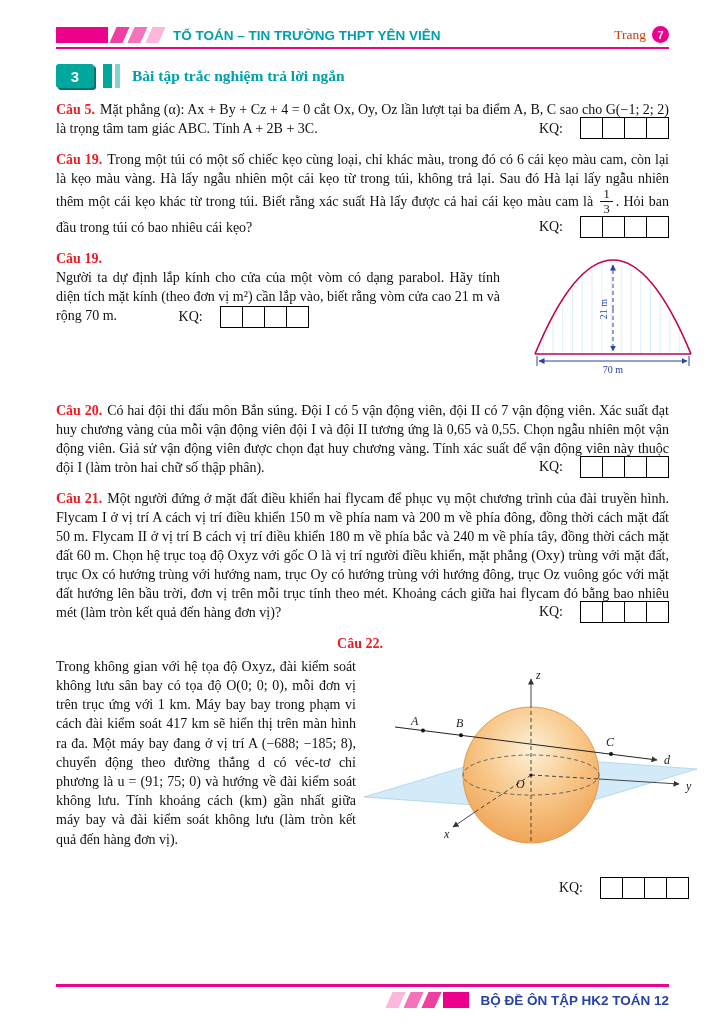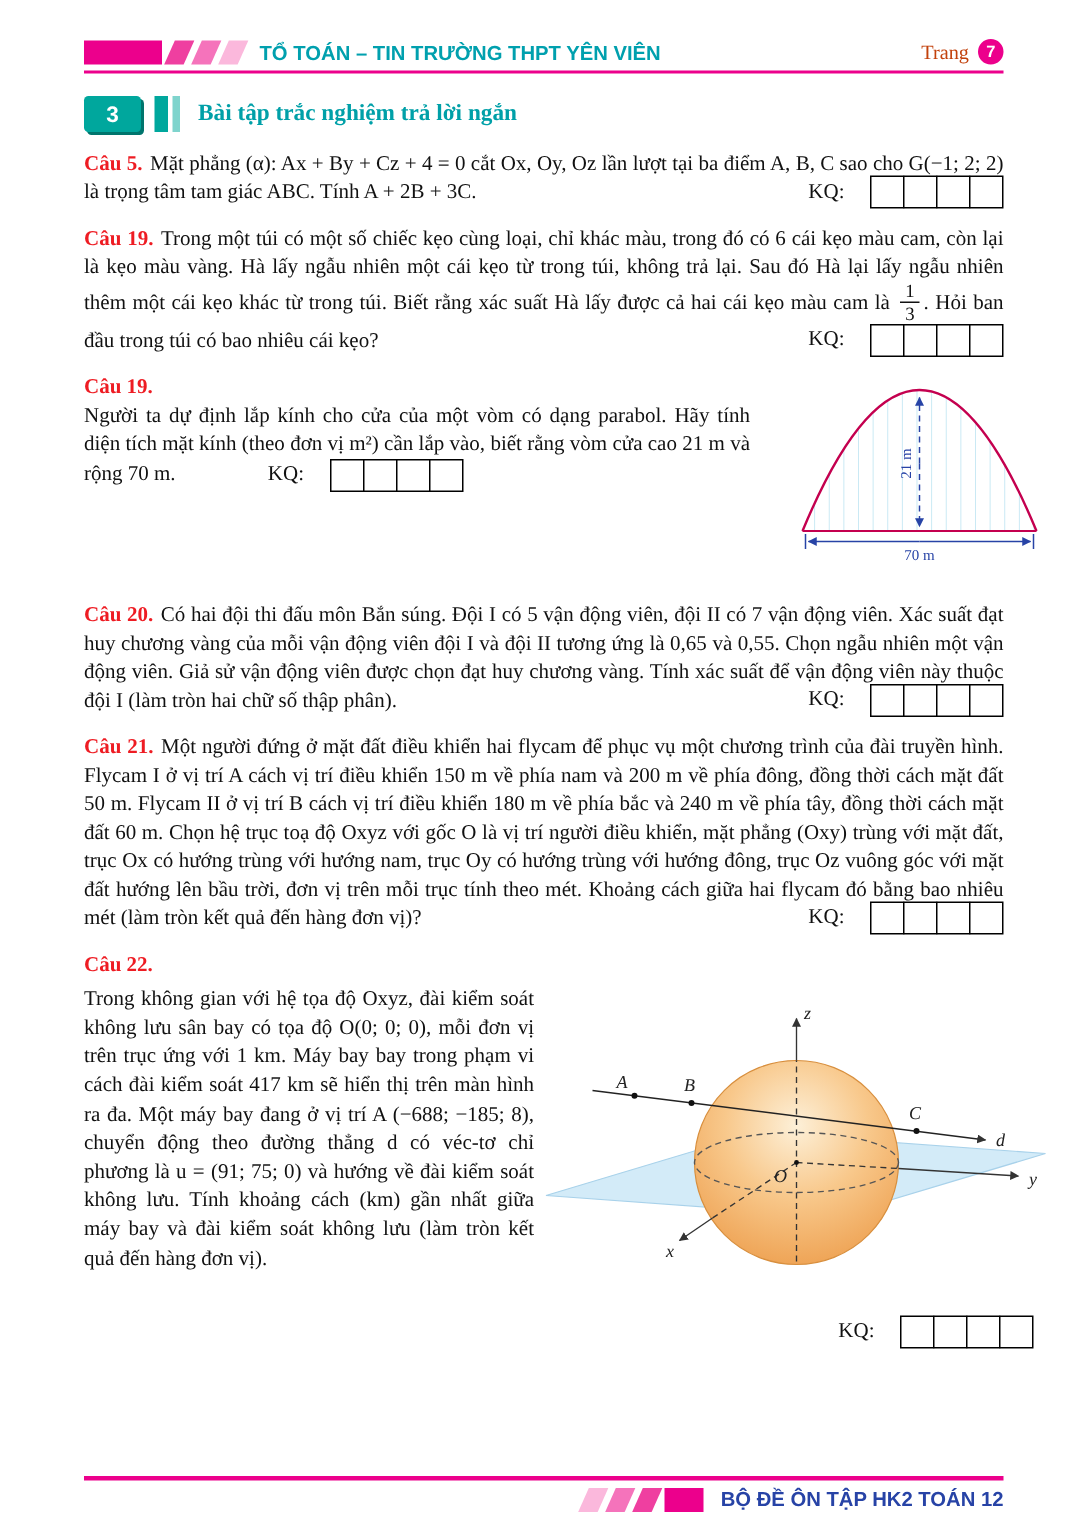--- a/index.html
+++ b/index.html
@@ -23,21 +23,21 @@
   .sec { display:flex; align-items:center; margin-top:15px; }
   .sec-num { width:38px; height:24px; background:#00a79d; color:#fff; border-radius:3px;
              font-family:"Liberation Sans", sans-serif; font-weight:bold; font-size:15px;
              display:flex; align-items:center; justify-content:center; box-shadow:2px 2px 0 #00756d; }
   .sec-bar1 { width:9px; height:24px; background:#00a79d; margin-left:9px; }
   .sec-bar2 { width:5px; height:24px; background:#7fd4cd; margin-left:3px; }
   .sec-title { color:#00a0a8; font-weight:bold; font-size:15.5px; margin-left:12px;text-align:center; }
 
   
   .q { position:relative; margin-top:12px; font-size:14px; line-height:19px; text-align:justify; }
-  .qlabel { color:#ee1c23; font-weight:bold; margin-right:5px; }
+  .qlabel { color:#ee1c23; font-weight:bold; margin-right:5px;text-align:center; }
   .qlabel-line { display:block; margin-top:12px; font-size:14px; line-height:19px; }
 
   .kq { display:inline-flex; align-items:center; gap:18px; }
   .kq-lbl { font-size:14px; }
   .kq-boxes { display:flex; }
   .kq-box { width:23px; height:22px; border:1px solid #000; background:#fff; margin-left:-1px; }
   .kq-abs { position:absolute; right:0; bottom:-1px; background:#fff; padding-left:8px; }
 
   .frac { display:inline-flex; flex-direction:column; align-items:center; vertical-align:middle;
           font-size:12.5px; line-height:1.15; margin:0 3px; transform:translateY(-1px); }
@@ -52,21 +52,21 @@
 
   
   .q22-row { display:flex; margin-top:4px; }
   .q22-text { width:300px; flex:none; text-align:justify; font-size:14px; line-height:19.2px; }
   .q22-right { margin-left:auto; margin-right:-30px; display:flex; flex-direction:column; align-items:flex-end; }
   .q22-kq { margin-top:8px; margin-right:10px; }
 
   
   .footer { position:absolute; left:56px; right:56px; bottom:16px;
             border-top:3px solid #ec008c; padding-top:5px;
-            display:flex; justify-content:flex-end; align-items:flex-start; gap:5px; }
+            display:flex; justify-content:flex-end; align-items:center; gap:5px; }
   .ftr-title { color:#2743a6; font-family:"Liberation Sans", sans-serif; font-weight:bold; font-size:13.5px; margin-left:6px; white-space:nowrap; }
 
   svg text { font-family:"Liberation Serif", serif; }
 </style>
 </head>
 <body>
 
 <div class="page">
 
   <div class="hdr">

